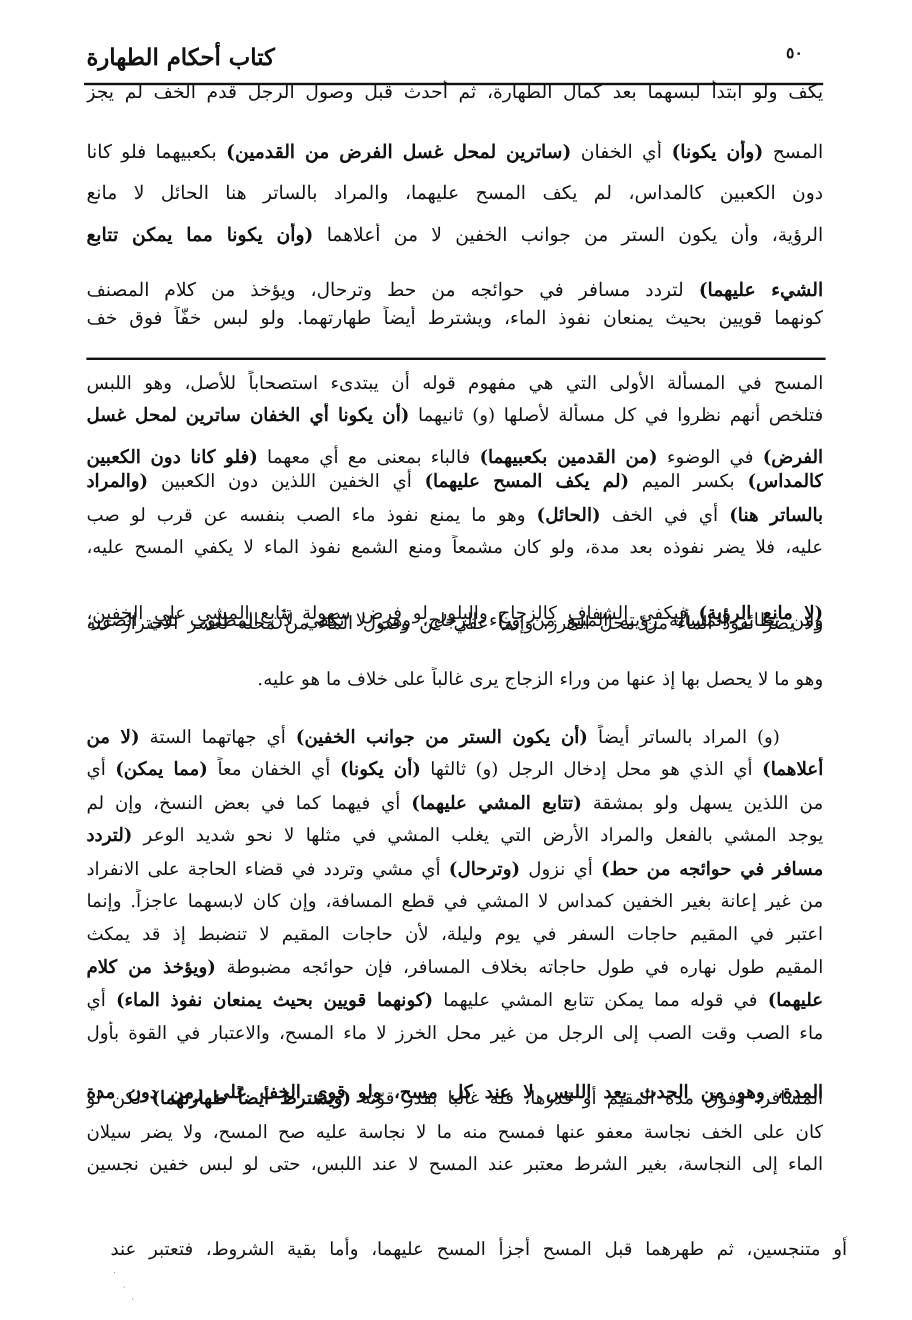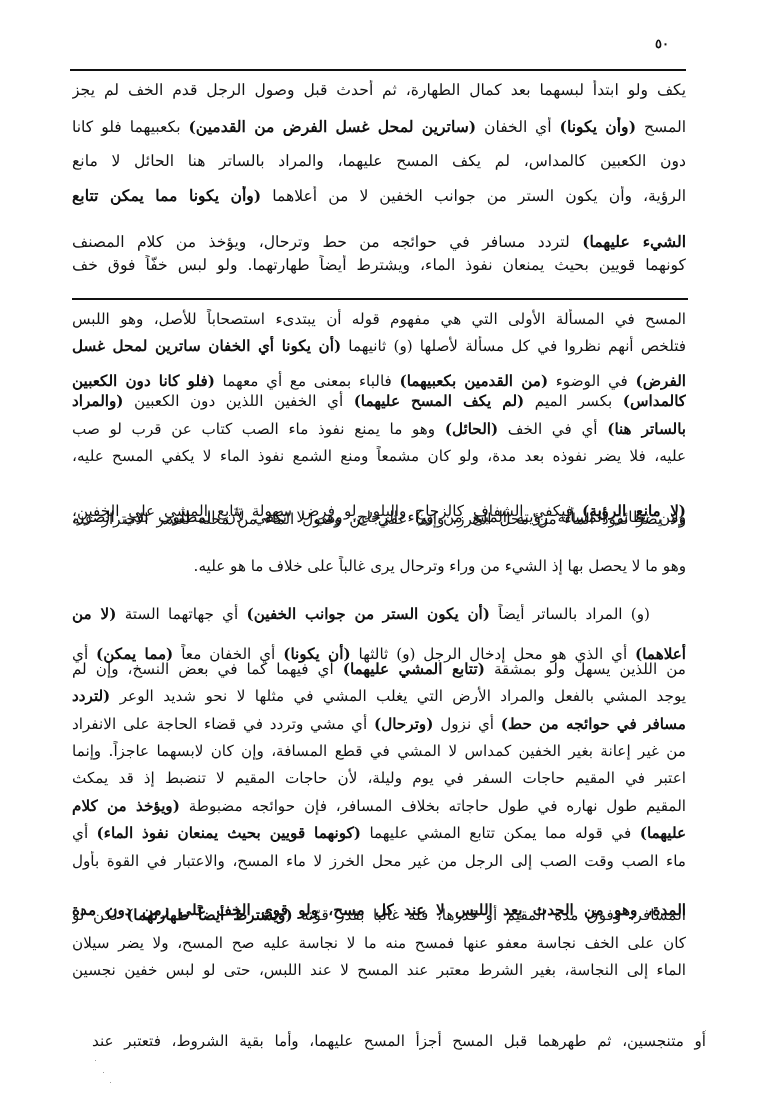--- a/index.html
+++ b/index.html
@@ -16,47 +16,48 @@
   .line.indent { width: 578px; }
   .fn .line { font-size: 15.2px; }
   b { font-weight: bold; }
   .speck { position: absolute; background: #999; width: 1px; height: 1px; }
 </style>
 </head>
 <body>
 
 <div class="page">
 
+  <div class="hdr-title">كتاب أحكام الطهارة</div>
   <div class="hdr-num">٥٠</div>
   <div class="rule" style="left:70px; top:69px; width:616px; height:2px;"></div>
 
   <div id="main">
-      <div class="line" style="top: 80px;"><span>يكف ولو ابتدأ لبسهما بعد كمال الطهارة، ثم أحدث قبل وصول الرجل قدم الخف لم يجز</span></div>
+      <div class="line" style="top: 67px;"><span>يكف ولو ابتدأ لبسهما بعد كمال الطهارة، ثم أحدث قبل وصول الرجل قدم الخف لم يجز</span></div>
       <div class="line" style="top: 116.5px;"><span>المسح </span><b>(وأن يكونا)</b><span> أي الخفان </span><b>(ساترين لمحل غسل الفرض من القدمين)</b><span> بكعبيهما فلو كانا</span></div>
       <div class="line" style="top: 151px;"><span>دون الكعبين كالمداس، لم يكف المسح عليهما، والمراد بالساتر هنا الحائل لا مانع</span></div>
       <div class="line" style="top: 185.5px;"><span>الرؤية، وأن يكون الستر من جوانب الخفين لا من أعلاهما </span><b>(وأن يكونا مما يمكن تتابع</b></div>
       <div class="line" style="top: 232px;"><b>الشيء عليهما)</b><span> لتردد مسافر في حوائجه من حط وترحال، ويؤخذ من كلام المصنف</span></div>
       <div class="line" style="top: 254.5px;"><span>كونهما قويين بحيث يمنعان نفوذ الماء، ويشترط أيضاً طهارتهما. ولو لبس خفّاً فوق خف</span></div>
     </div>
 
   <div class="rule" style="left:72px; top:298px; width:616px; height:2px;"></div>
 
   <div id="fn" class="fn">
       <div class="line" style="top: 309px;"><span>المسح في المسألة الأولى التي هي مفهوم قوله أن يبتدىء استصحاباً للأصل، وهو اللبس</span></div>
       <div class="line" style="top: 336.4px;"><span>فتلخص أنهم نظروا في كل مسألة لأصلها (و) ثانيهما </span><b>(أن يكونا أي الخفان ساترين لمحل غسل</b></div>
       <div class="line" style="top: 371px;"><b>الفرض)</b><span> في الوضوء </span><b>(من القدمين بكعبيهما)</b><span> فالباء بمعنى مع أي معهما </span><b>(فلو كانا دون الكعبين</b></div>
       <div class="line" style="top: 391.2px;"><b>كالمداس)</b><span> بكسر الميم </span><b>(لم يكف المسح عليهما)</b><span> أي الخفين اللذين دون الكعبين </span><b>(والمراد</b></div>
-      <div class="line" style="top: 418.6px;"><b>بالساتر هنا)</b><span> أي في الخف </span><b>(الحائل)</b><span> وهو ما يمنع نفوذ ماء الصب كتاب عن قرب لو صب</span></div>
+      <div class="line" style="top: 418.6px;"><b>بالساتر هنا)</b><span> أي في الخف </span><b>(الحائل)</b><span> وهو ما يمنع نفوذ ماء الصب بنفسه عن قرب لو صب</span></div>
       <div class="line" style="top: 446px;"><span>عليه، فلا يضر نفوذه بعد مدة، ولو كان مشمعاً ومنع الشمع نفوذ الماء لا يكفي المسح عليه،</span></div>
       <div class="line" style="top: 473px; margin-top: 36px;"><span>ولا يضر نفوذ الماء من محل الخرز، وإنما عفي عن وصول الماء من محله لعسر الاحتراز عنه</span></div>
       <div class="line" style="top: 500.8px;"><b>(لا مانع الرؤية)</b><span> فيكفي الشفاف كالزجاج والبلور لو فرض سهولة تتابع المشي على الخفين،</span></div>
       <div class="line" style="top: 507px;"><span>ومن نظائر المسألة رؤيته المبيع من وراء الزجاج، وهي لا تكفي لأن المطلوب نفي الضرر،</span></div>
-      <div class="line last" style="top: 555.6px;"><span>وهو ما لا يحصل بها إذ الشيء من وراء وترحال يرى غالباً على خلاف ما هو عليه.</span></div>
+      <div class="line last" style="top: 555.6px;"><span>وهو ما لا يحصل بها إذ عنها من وراء الزجاج يرى غالباً على خلاف ما هو عليه.</span></div>
       <div class="line indent" style="top: 604px;"><span>(و) المراد بالساتر أيضاً </span><b>(أن يكون الستر من جوانب الخفين)</b><span> أي جهاتهما الستة </span><b>(لا من</b></div>
-      <div class="line" style="top: 644px;"><b>أعلاهما)</b><span> أي الذي هو محل إدخال الرجل (و) ثالثها </span><b>(أن يكونا)</b><span> أي الخفان معاً </span><b>(مما يمكن)</b><span> أي</span></div>
+      <div class="line" style="top: 631px;"><b>أعلاهما)</b><span> أي الذي هو محل إدخال الرجل (و) ثالثها </span><b>(أن يكونا)</b><span> أي الخفان معاً </span><b>(مما يمكن)</b><span> أي</span></div>
       <div class="line" style="top: 658.8px;"><span>من اللذين يسهل ولو بمشقة </span><b>(تتابع المشي عليهما)</b><span> أي فيهما كما في بعض النسخ، وإن لم</span></div>
       <div class="line" style="top: 686.2px;"><span>يوجد المشي بالفعل والمراد الأرض التي يغلب المشي في مثلها لا نحو شديد الوعر </span><b>(لتردد</b></div>
       <div class="line" style="top: 713.6px;"><b>مسافر في حوائجه من حط)</b><span> أي نزول </span><b>(وترحال)</b><span> أي مشي وتردد في قضاء الحاجة على الانفراد</span></div>
       <div class="line" style="top: 741px;"><span>من غير إعانة بغير الخفين كمداس لا المشي في قطع المسافة، وإن كان لابسهما عاجزاً. وإنما</span></div>
       <div class="line" style="top: 768.4px;"><span>اعتبر في المقيم حاجات السفر في يوم وليلة، لأن حاجات المقيم لا تنضبط إذ قد يمكث</span></div>
       <div class="line" style="top: 795.8px;"><span>المقيم طول نهاره في طول حاجاته بخلاف المسافر، فإن حوائجه مضبوطة </span><b>(ويؤخذ من كلام</b></div>
       <div class="line" style="top: 823.2px;"><b>عليهما)</b><span> في قوله مما يمكن تتابع المشي عليهما </span><b>(كونهما قويين بحيث يمنعان نفوذ الماء)</b><span> أي</span></div>
       <div class="line" style="top: 850.6px;"><span>ماء الصب وقت الصب إلى الرجل من غير محل الخرز لا ماء المسح، والاعتبار في القوة بأول</span></div>
       <div class="line" style="top: 900px; font-weight: bold;"><span>المدة، وهو من الحدث بعد اللبس لا عند كل مسح، ولو قوي الخف على زمن دون مدة</span></div>
       <div class="line" style="top: 905.4px;"><span>المسافر، وفوق مدة المقيم أو قدرها، فله غالبا بقدر قوّته </span><b>(ويشترط أيضاً طهارتهما)</b><span> لكن لو</span></div>

